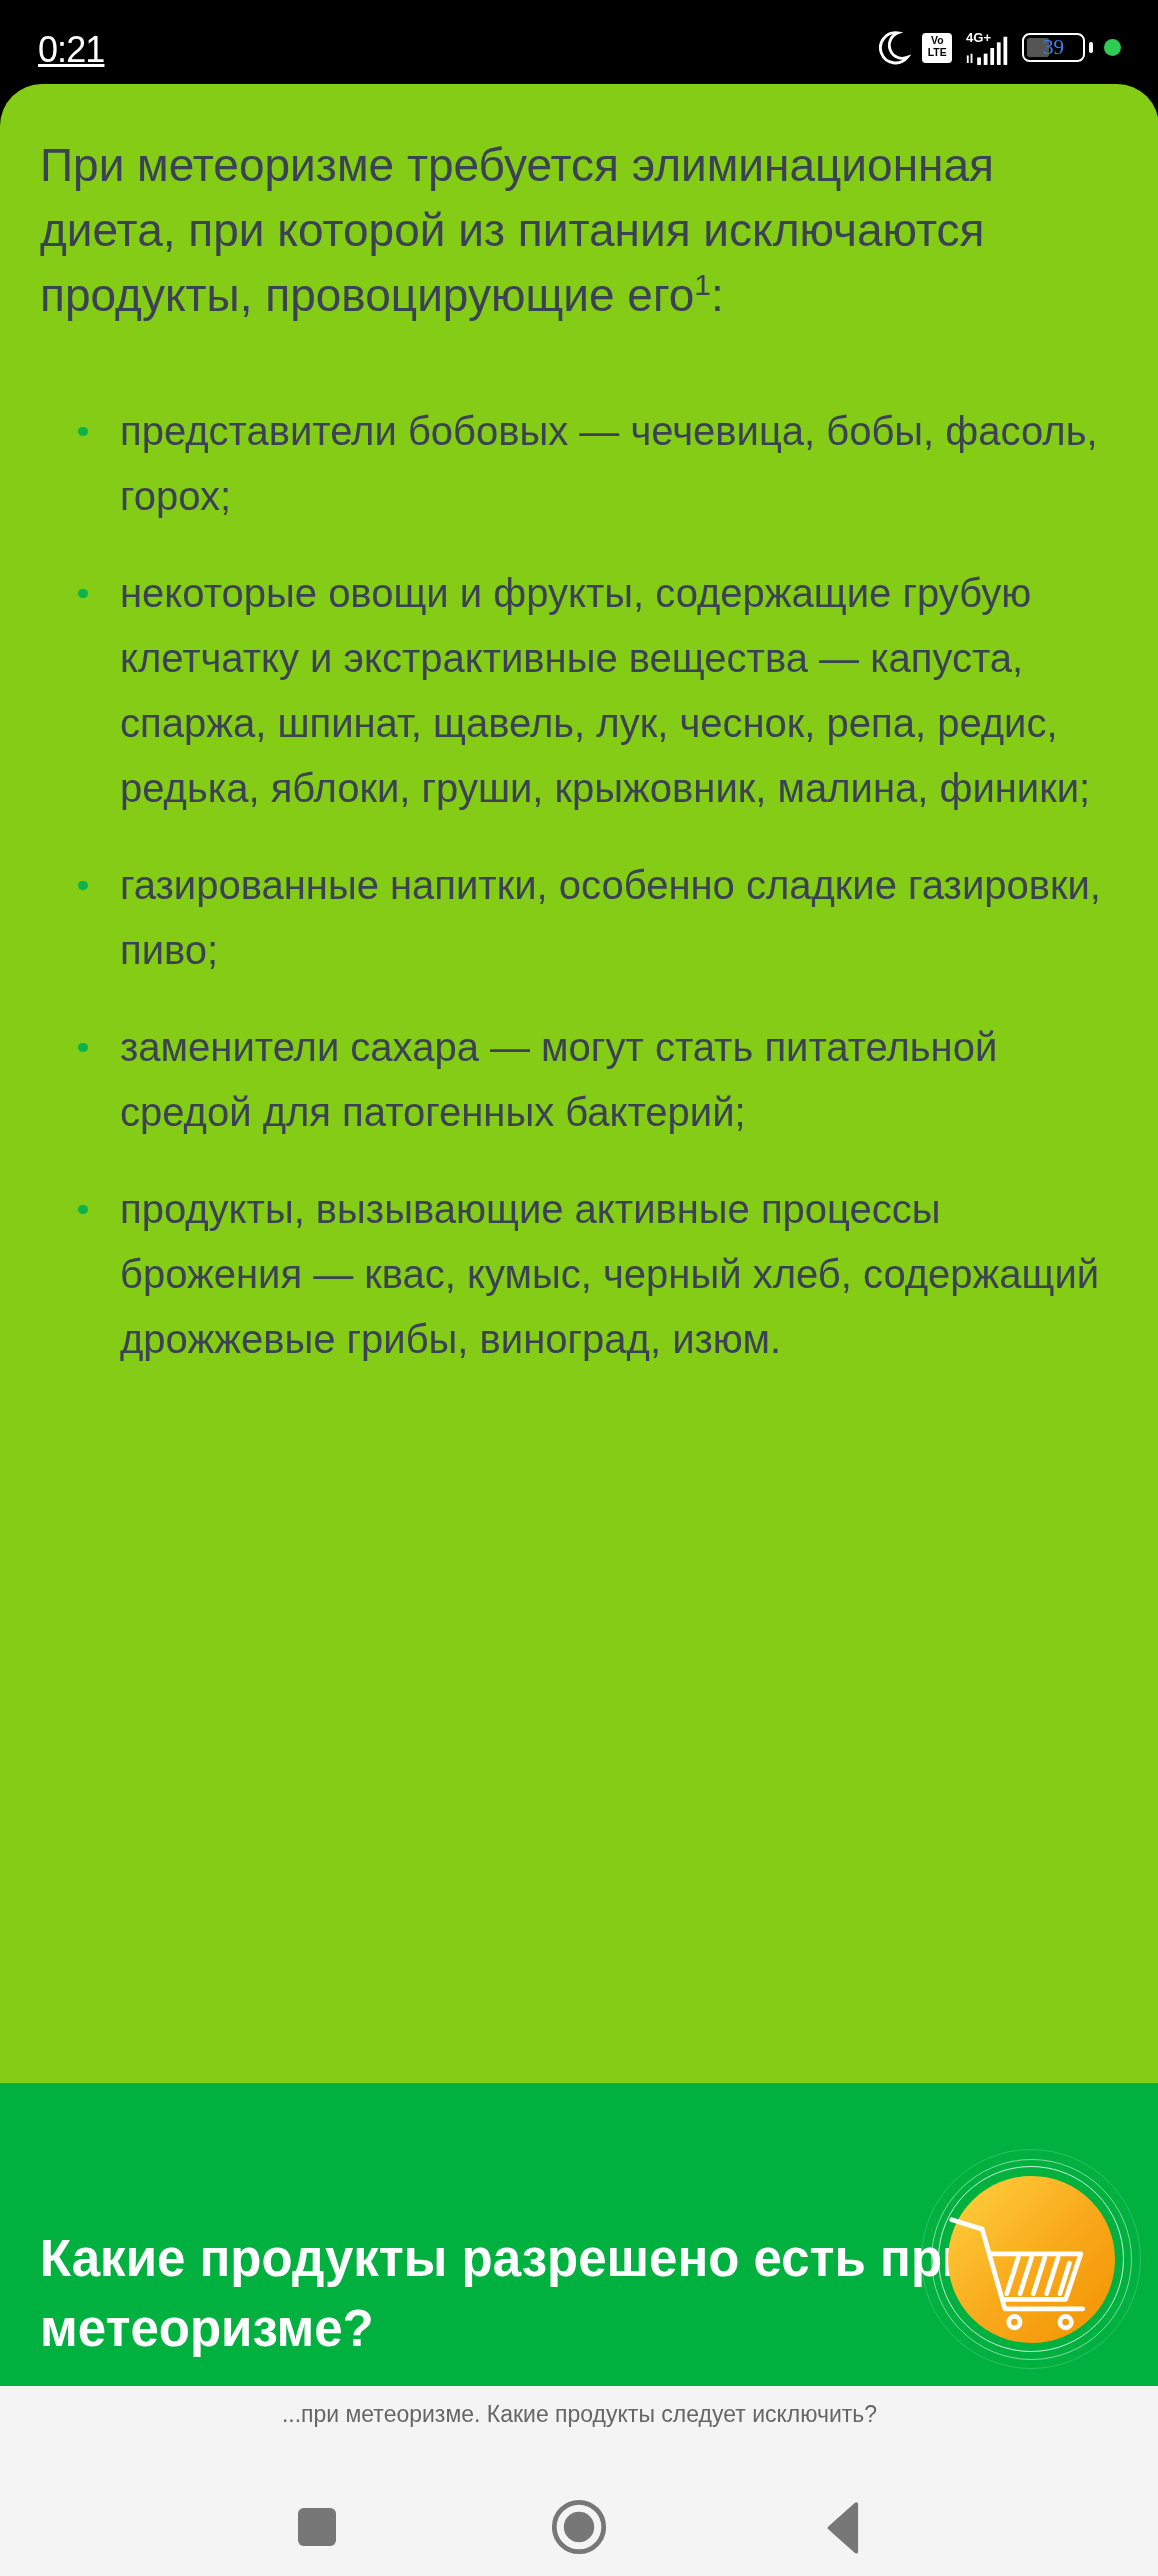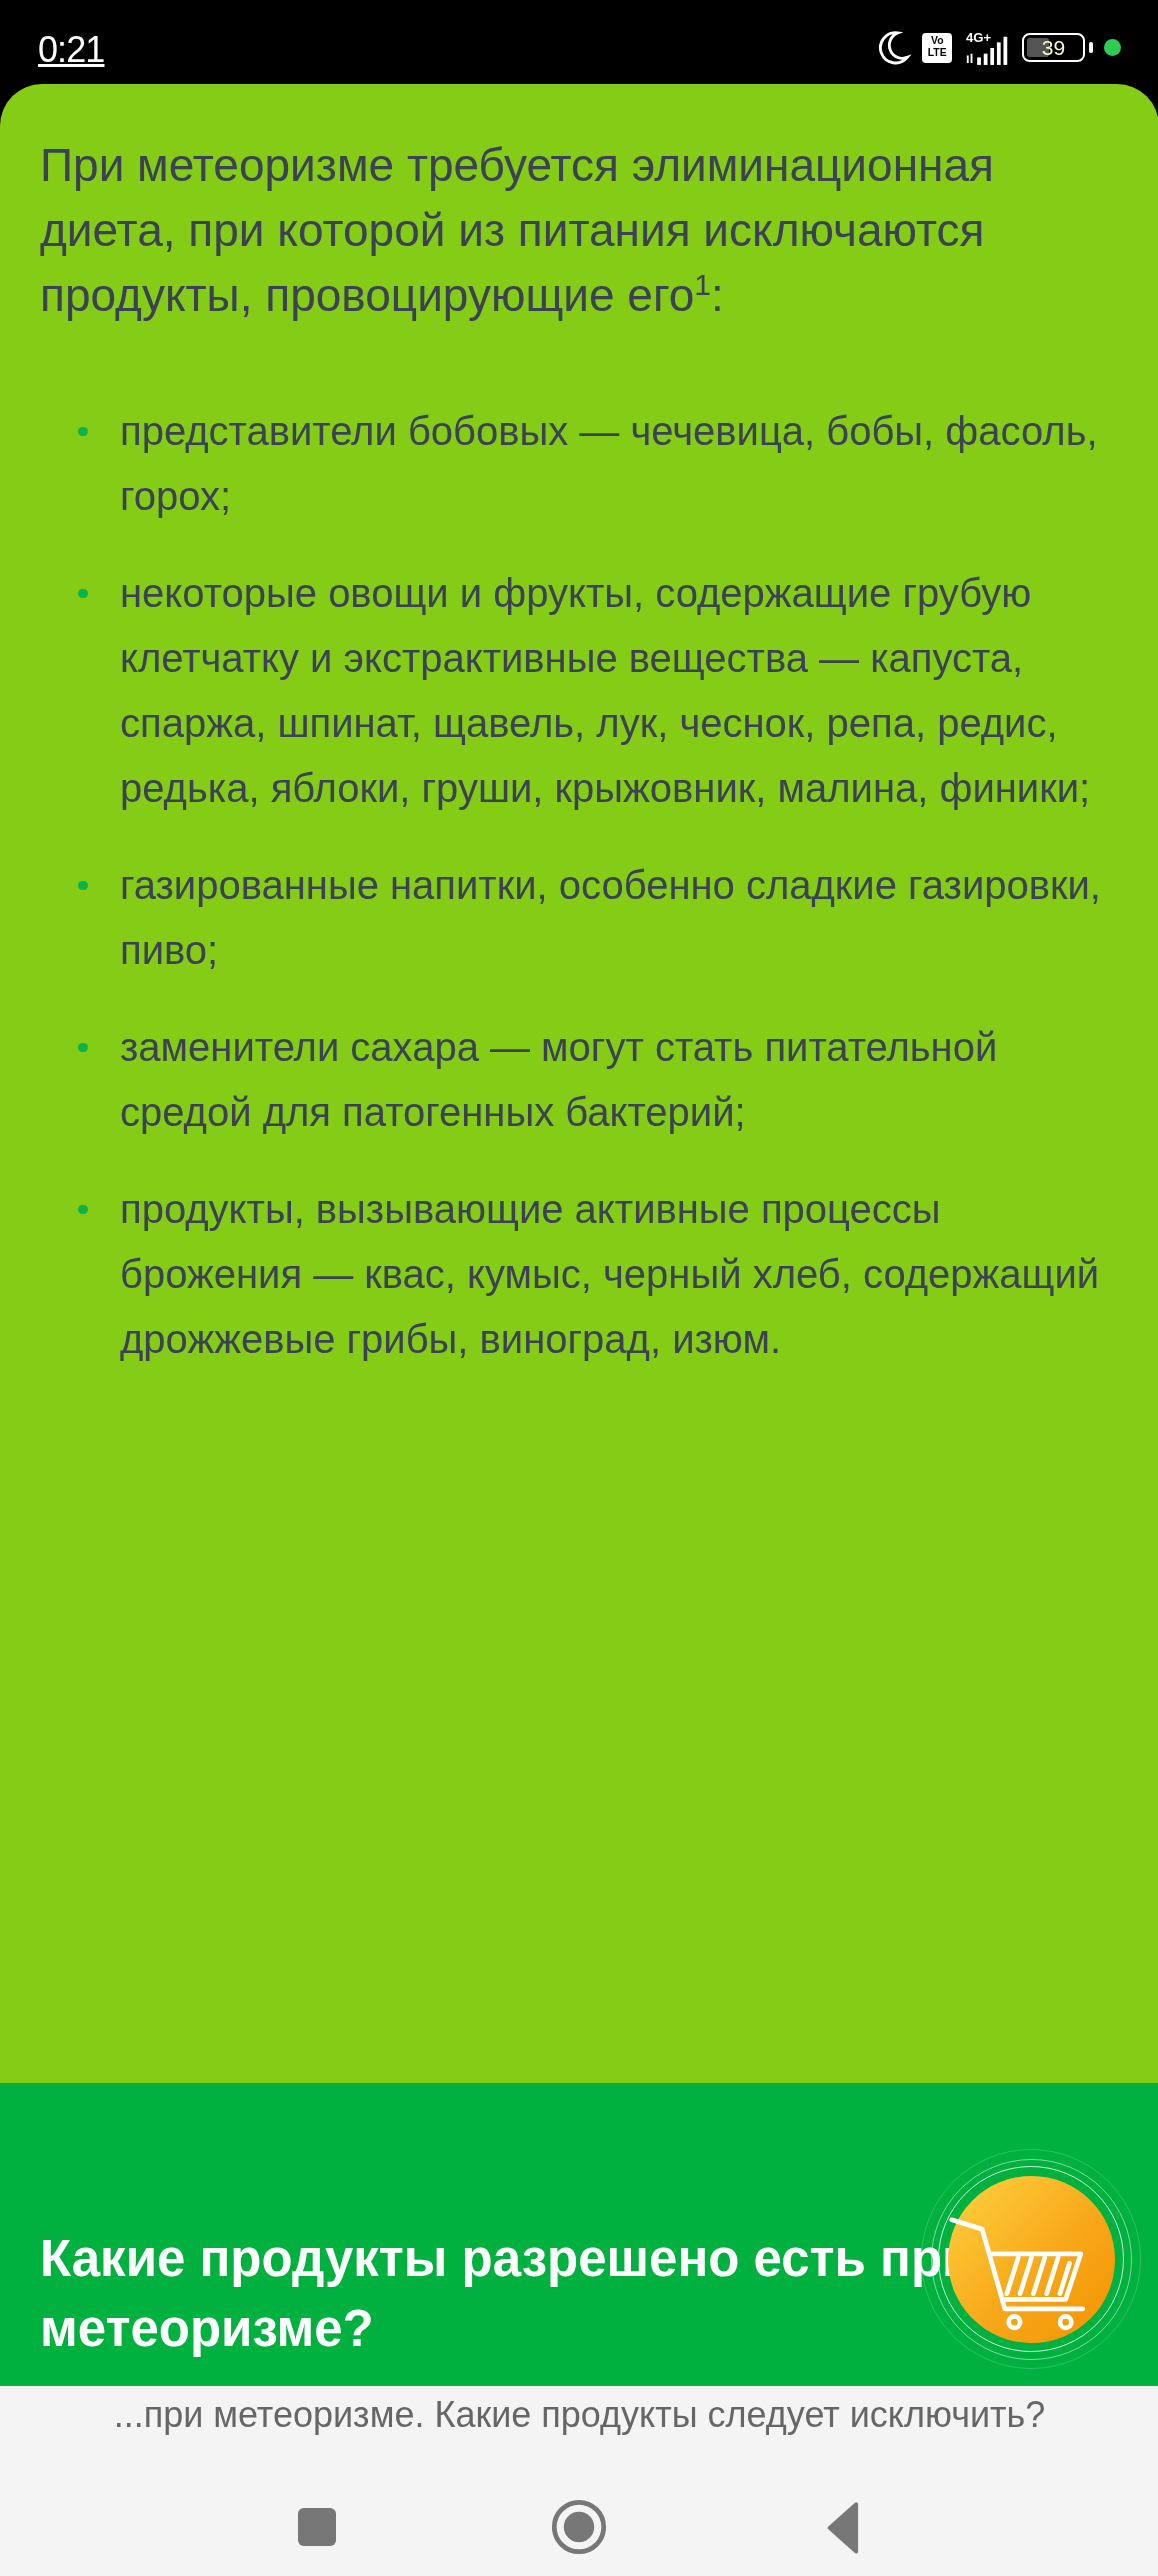--- a/index.html
+++ b/index.html
@@ -30,21 +30,21 @@
       padding-top: 2px;
     }
     .battery {
       width: 63px; height: 28.5px; border: 2.8px solid #fff; border-radius: 7.6px;
       position: relative; display: flex; align-items: center; justify-content: center;
     }
     .battery-fill {
       position: absolute; left: 2.8px; top: 2.8px; bottom: 2.8px; width: 38%;
       background: #555; border-radius: 2.8px;
     }
-    .battery-text { position: relative; color: #fef9c3; font-size: 21px; }
+    .battery-text { position: relative; color: #3b82f6; font-size: 21px; font-family: Liberation Serif, serif; }
     .battery-tip { width: 3.8px; height: 11.4px; background: #fff; border-radius: 1.9px; margin-left: -7.6px; }
     .green-dot { width: 17px; height: 17px; background: #2ecc55; border-radius: 50%; }
 
     .page {
       position: absolute; left: 0; top: 84px; width: 1159px; height: 2302px;
       background: #84cc16; border-radius: 42px 42px 0 0; overflow: hidden;
     }
     .intro {
       position: absolute; left: 40px; top: 49px; width: 1092px;
       font-size: 46px; line-height: 65px; color: #3b4254;
@@ -87,21 +87,21 @@
       background: linear-gradient(135deg, #ffd23f 0%, #f8a81a 55%, #f39200 100%);
     }
     .cart-circle svg { position: absolute; left: 0; top: 0; }
 
     .bottom-area {
       position: absolute; left: 0; top: 2386px; width: 1159px; height: 190px;
       background: #f4f4f4;
     }
     .page-caption {
       position: absolute; left: 0; top: 0; width: 1159px; text-align: center;
-      font-size: 36px; line-height: 57px; color: #666;
+      font-size: 23px; line-height: 57px; color: #666;
     }
     .nav-bar {
       position: absolute; left: 0; top: 2470px; width: 1159px; height: 106px;
     }
     .nav-btn { position: absolute; top: 19px; width: 76px; height: 76px; }
     .nav-recent { left: 279px; }
     .nav-home { left: 541px; }
     .nav-back { left: 803px; }
     .nav-btn svg { display: block; }
   </style>

